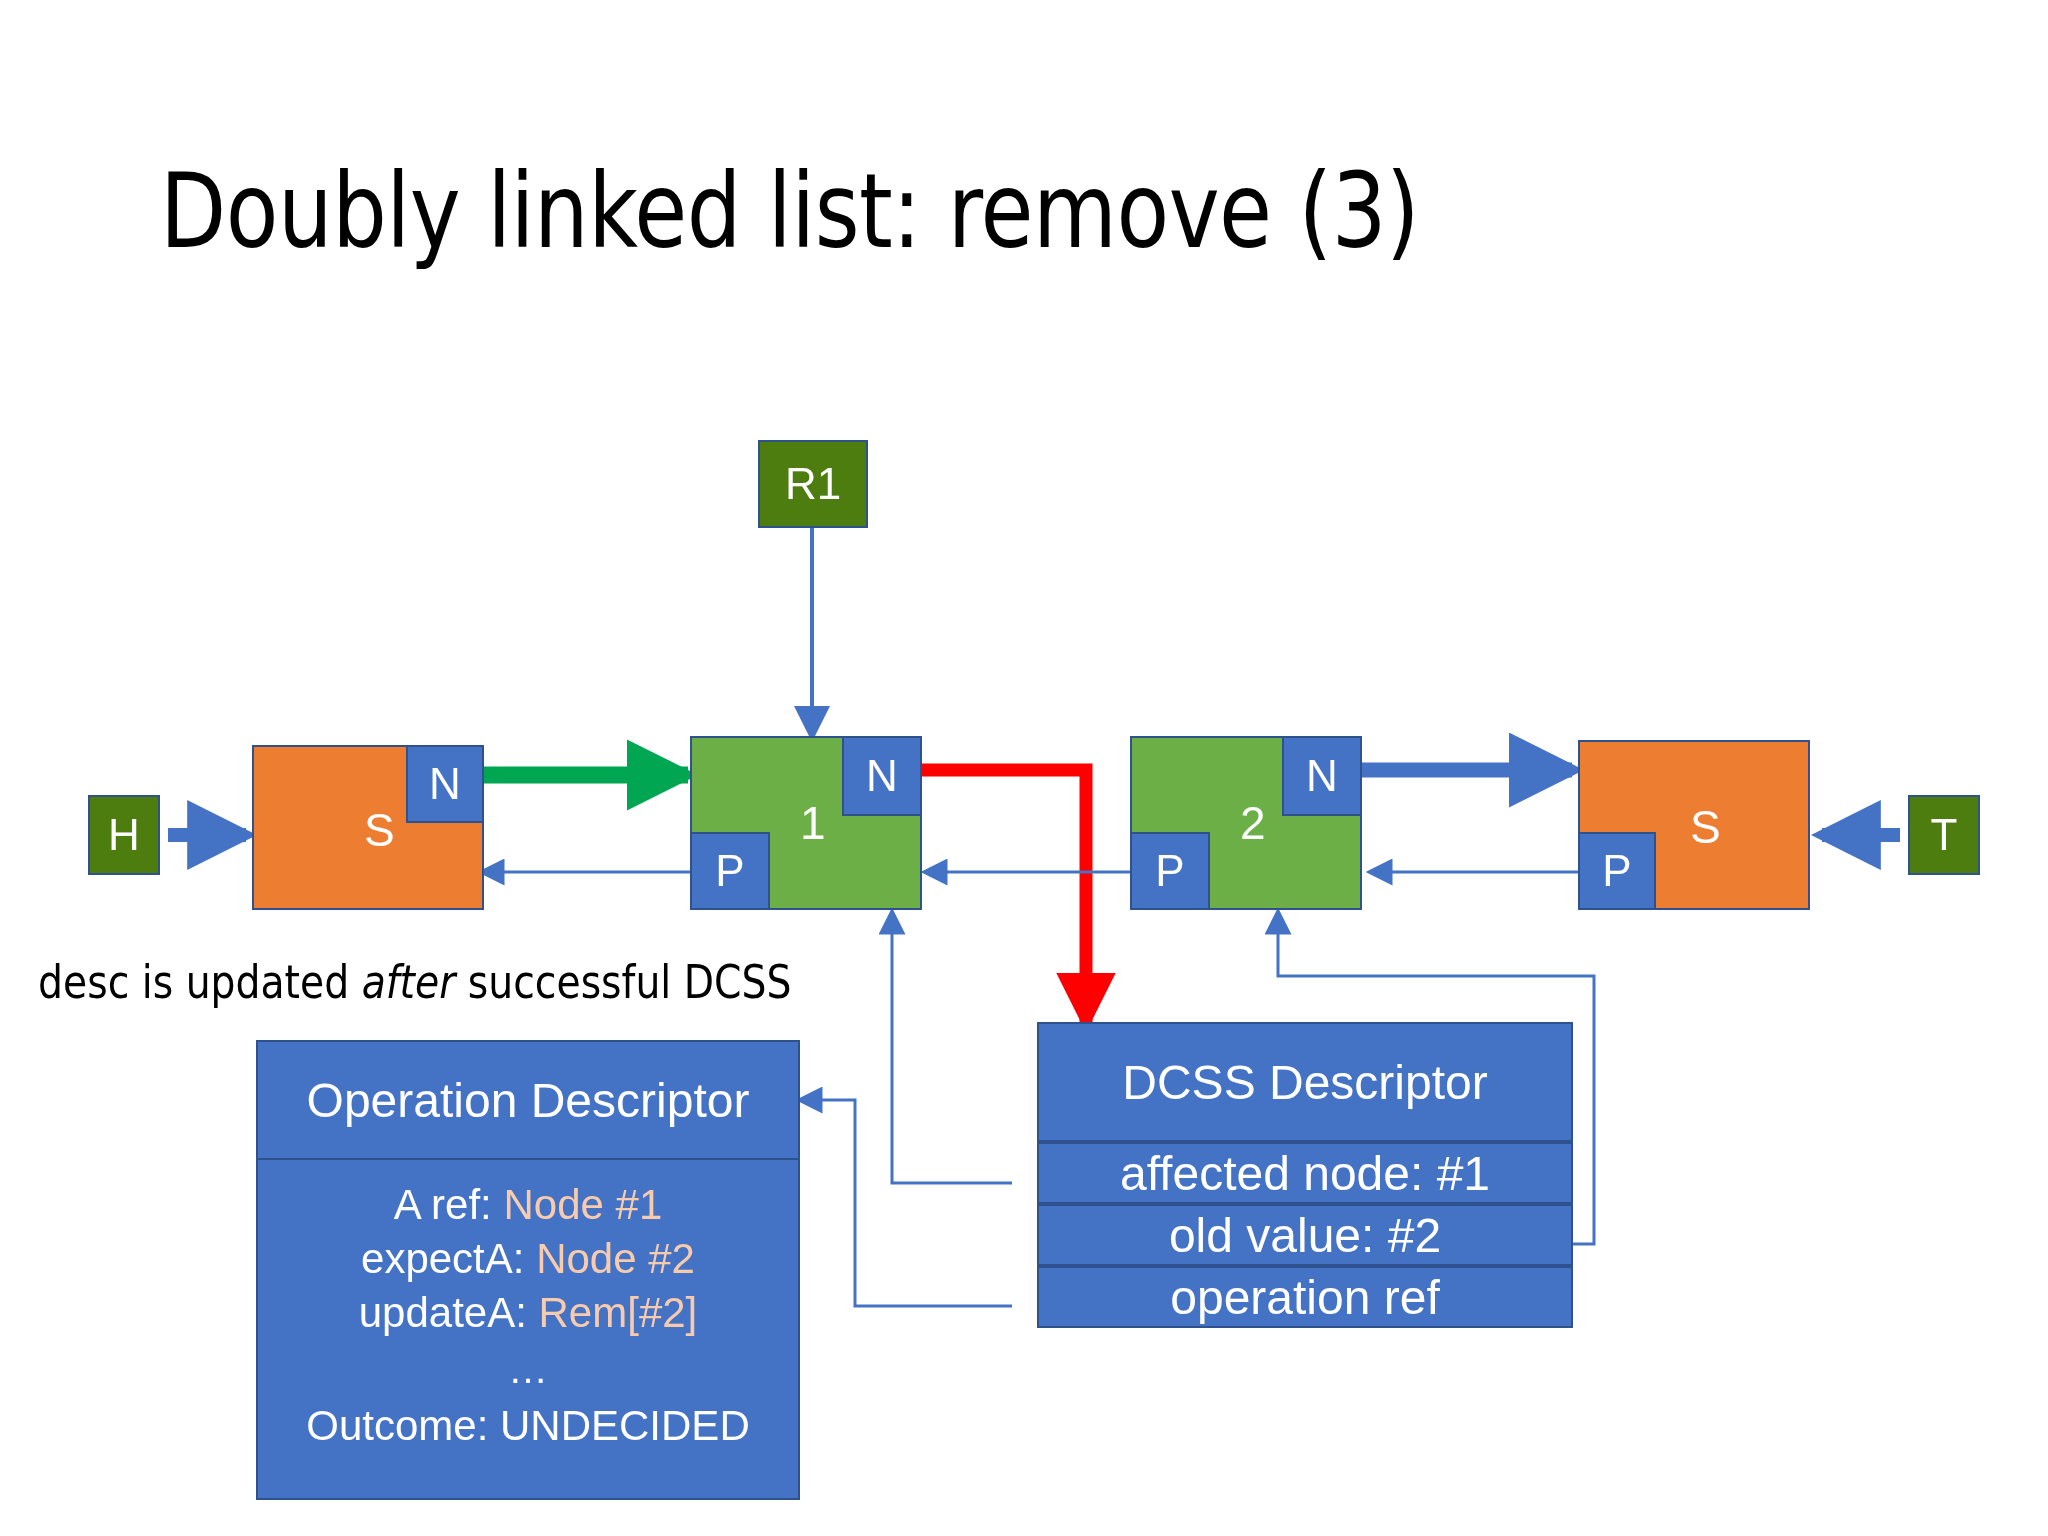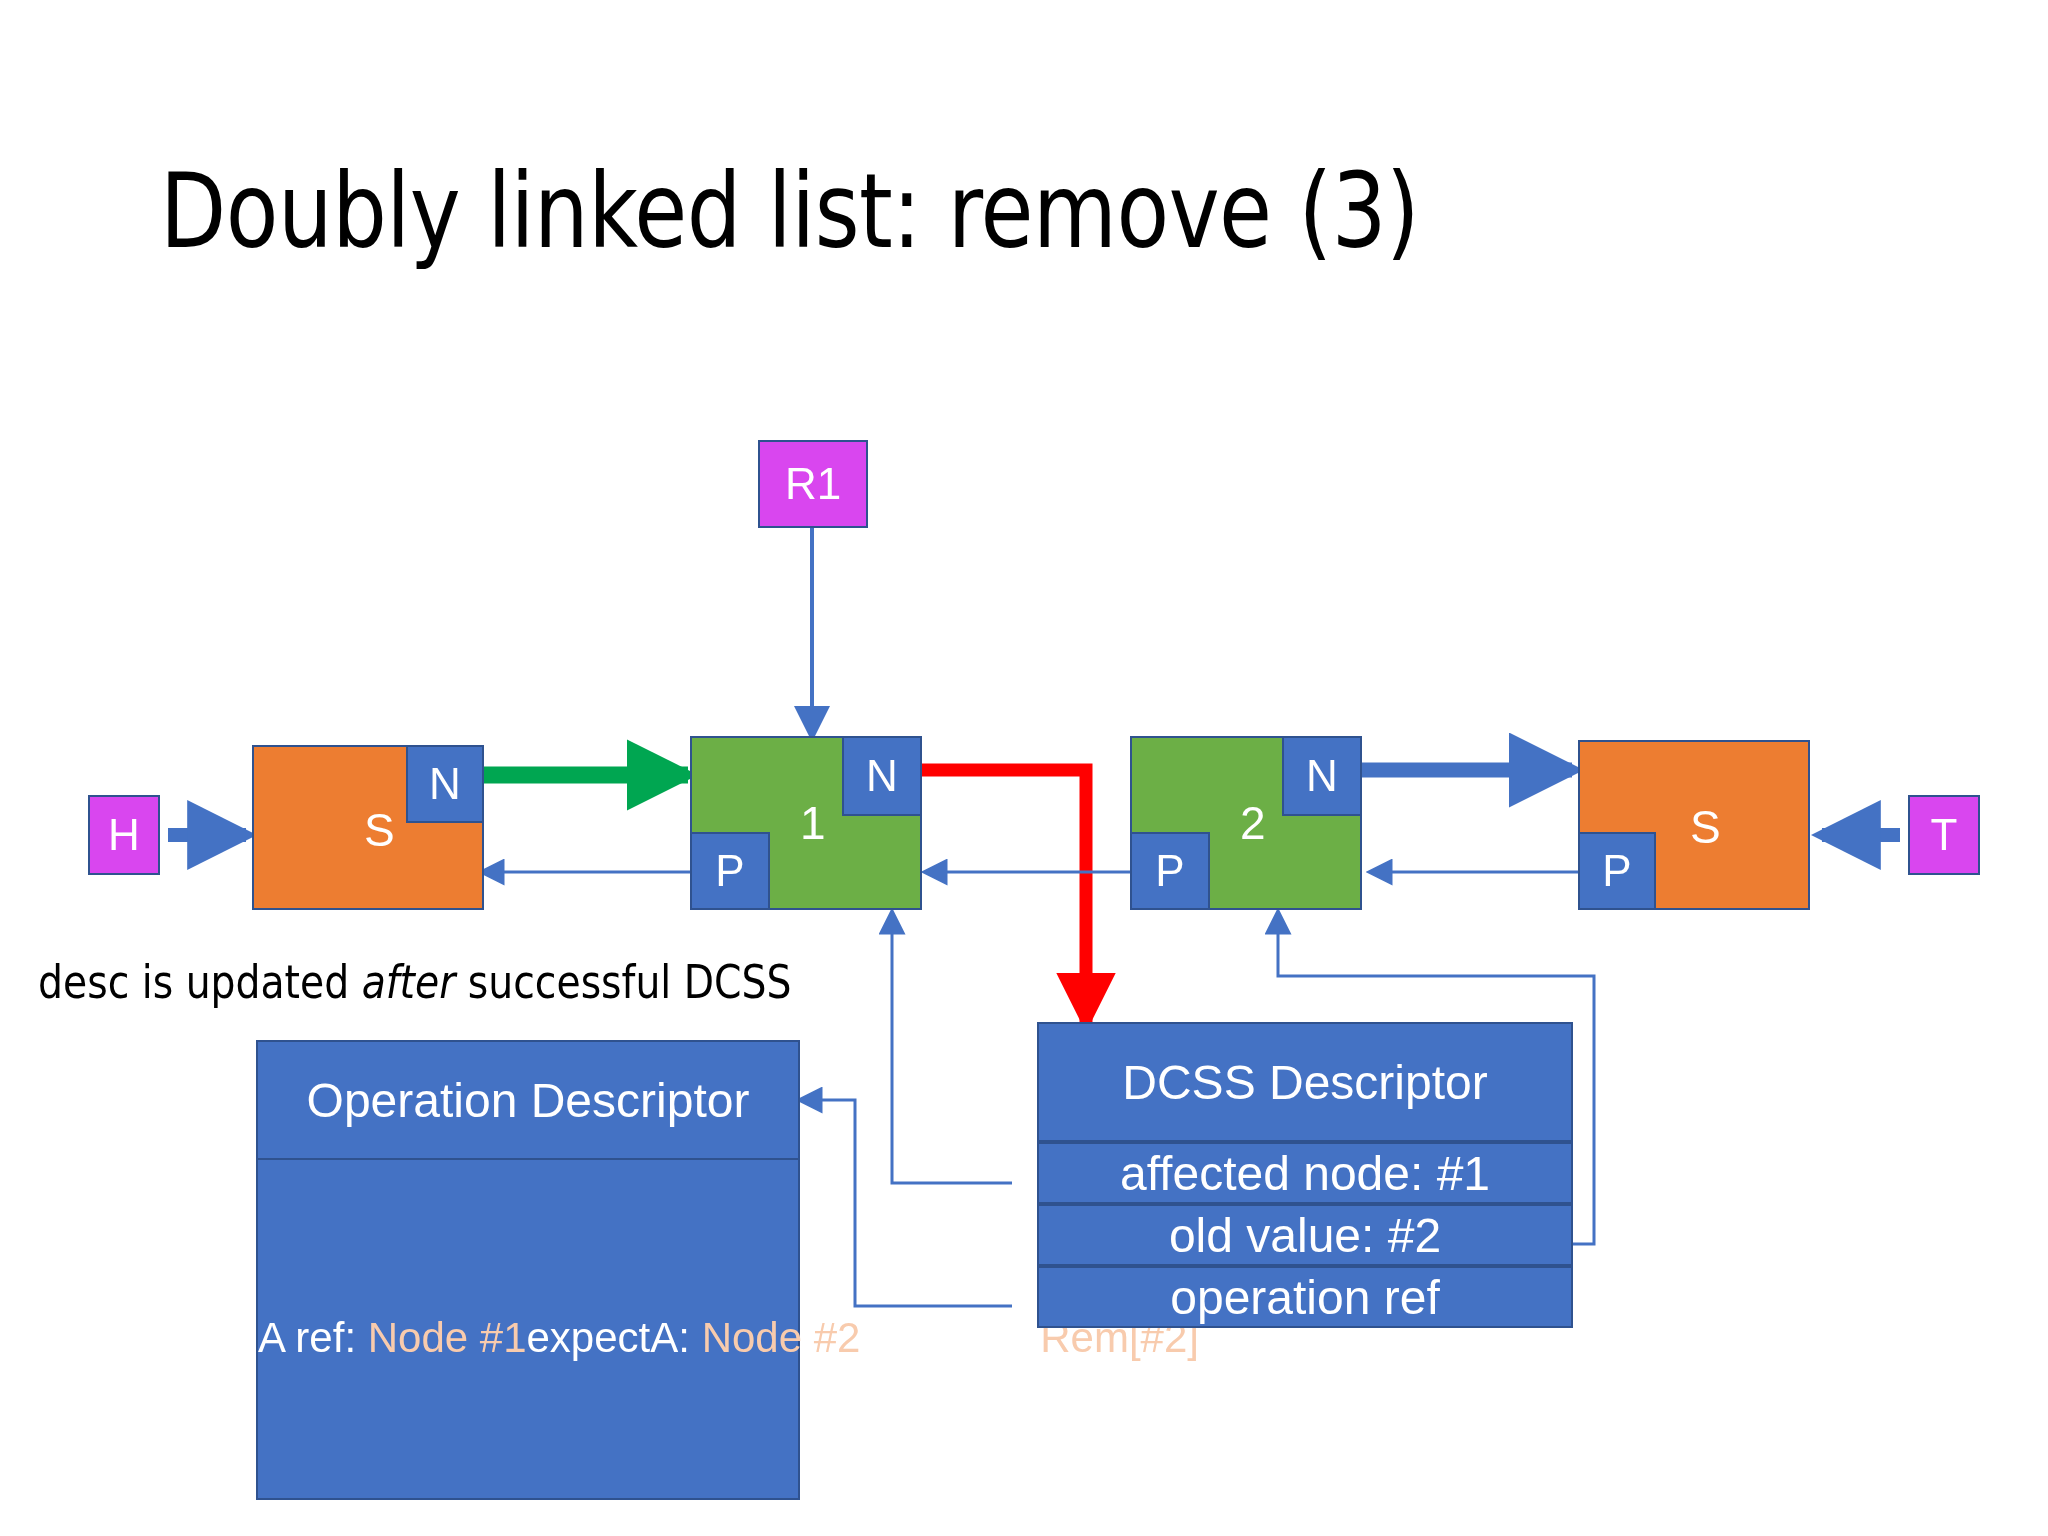--- a/index.html
+++ b/index.html
@@ -22,21 +22,21 @@
     white-space:nowrap;
     font-family:"DejaVu Sans Condensed","Liberation Sans",sans-serif;
     transform:scaleX(0.92);
     transform-origin:left center;
   }
 
   
   .box{position:absolute;box-sizing:border-box;}
 
   .bluebox{
-    background:#d946ef;
+    background:#4d7c0f;
     border:2px solid #2F528F;
     color:#ffffff;
     display:flex;align-items:center;justify-content:center;
     font-size:44px;font-weight:300;
   }
   .node{
     border:2px solid #2F528F;
     box-sizing:border-box;
   }
   .node.green{background:#6CAF46;}
@@ -85,21 +85,21 @@
     color:#ffffff;
     display:flex;align-items:center;justify-content:center;
     font-size:48px;font-weight:300;
     white-space:nowrap;
   }
   .desc-body{
     background:#4472C4;
     border:2px solid #2F528F;
     box-sizing:border-box;
     color:#ffffff;
-    display:flex;flex-direction:row;align-items:center;justify-content:flex-start;
+    display:flex;flex-direction:column;align-items:center;justify-content:flex-start;
     padding-top:18px;
     font-size:42px;font-weight:300;
   }
   .desc-body .ln{line-height:1.28;white-space:nowrap;}
   .hl{color:#F8CBAD;}
 </style>
 </head>
 <body>
 
 <div id="slide">

